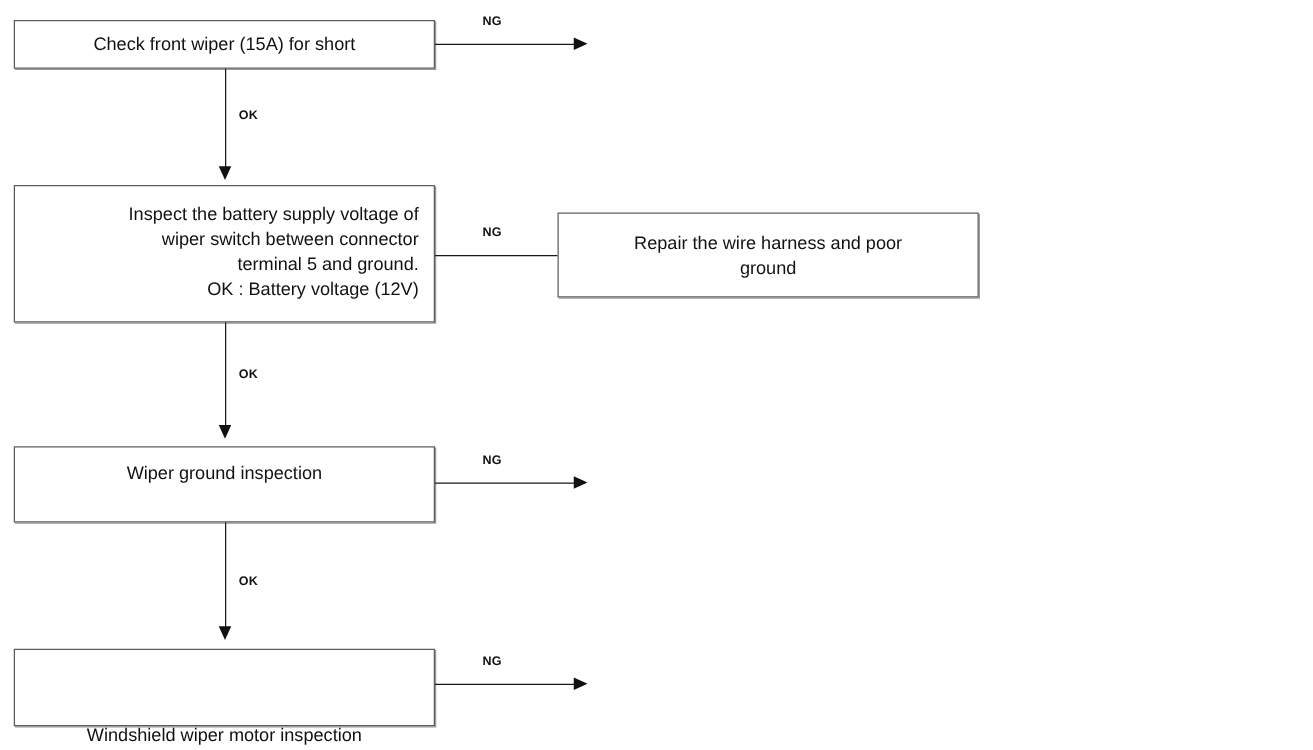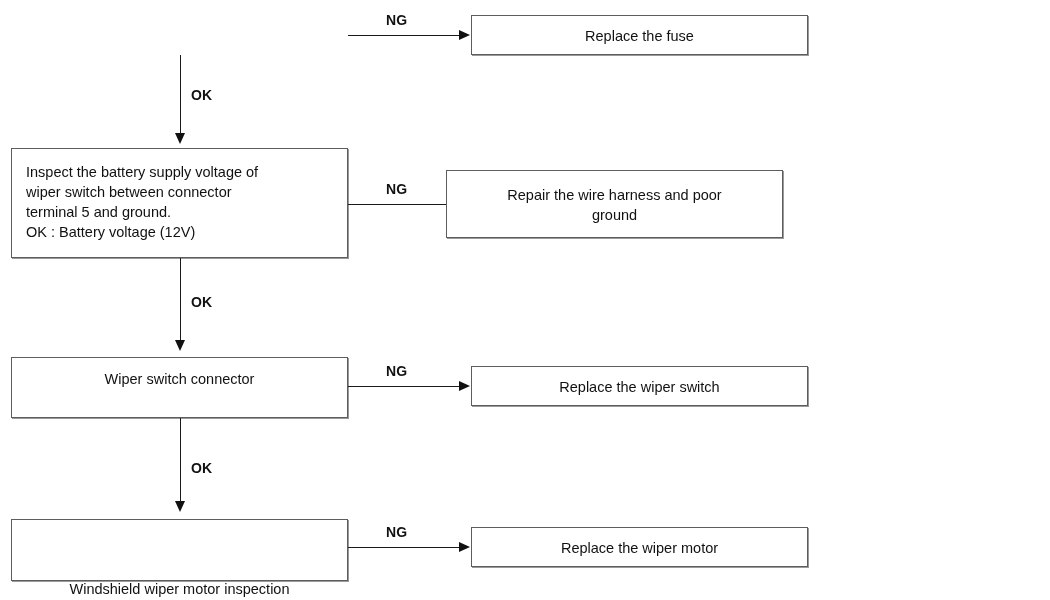--- a/index.html
+++ b/index.html
@@ -72,86 +72,80 @@
     width: 0;
     height: 0;
     border-left: 5.5px solid transparent;
     border-right: 5.5px solid transparent;
     border-top: 11px solid #111111;
   }
 
   
   .edge-label {
     position: absolute;
-    font-size: 14px;
+    font-size: 10px;
     font-weight: bold;
     color: #111111;
     letter-spacing: 0.2px;
     white-space: nowrap;
   }
 </style>
 </head>
 <body>
 
 <div id="canvas">
 
+  <div class="node center" style="left:11px; top:16px; width:337px; height:39px;">
+    <div class="node-text" style="top:9px;">Check front wiper (15A) for short</div>
+  </div>
 
   <div class="hline" style="left:348px; top:35px; width:113px;"></div>
   <div class="arrow-right" style="left:459px; top:29.5px;"></div>
   <div class="edge-label" style="left:386px; top:12px;">NG</div>
 
-  <div class="node center" style="left:471px; top:15px; width:337px; height:40px;">
-    <div class="node-text" style="top:10px;">Replace the fuse</div>
-  </div>
 
   <div class="vline" style="left:180px; top:55px; width:0; height:80px;"></div>
   <div class="arrow-down" style="left:175px; top:133px;"></div>
   <div class="edge-label" style="left:191px; top:87px;">OK</div>
 
   <div class="node left" style="left:11px; top:148px; width:337px; height:110px;">
-    <div class="node-text" style="top:13px; padding-left:14px;">Inspect the battery supply voltage of
+    <div class="node-text" style="top:13px; padding-left:14px;text-align:right;">Inspect the battery supply voltage of
 wiper switch between connector
 terminal 5 and ground.
 OK : Battery voltage (12V)</div>
   </div>
 
   <div class="hline" style="left:348px; top:204px; width:113px;"></div>
   <div class="arrow-right" style="left:459px; top:198.5px;"></div>
   <div class="edge-label" style="left:386px; top:181px;">NG</div>
 
   <div class="node center" style="left:446px; top:170px; width:337px; height:68px;">
     <div class="node-text" style="top:14px;">Repair the wire harness and poor
 ground</div>
   </div>
 
   <div class="vline" style="left:180px; top:258px; width:0; height:84px;"></div>
   <div class="arrow-down" style="left:175px; top:340px;"></div>
   <div class="edge-label" style="left:191px; top:294px;">OK</div>
 
   <div class="node center" style="left:11px; top:357px; width:337px; height:61px;">
-    <div class="node-text" style="top:11px;">Wiper switch connector</div>
+    <div class="node-text" style="top:11px;">Wiper ground inspection</div>
   </div>
 
   <div class="hline" style="left:348px; top:386px; width:113px;"></div>
   <div class="arrow-right" style="left:459px; top:380.5px;"></div>
   <div class="edge-label" style="left:386px; top:363px;">NG</div>
 
-  <div class="node center" style="left:471px; top:366px; width:337px; height:40px;">
-    <div class="node-text" style="top:10px;">Replace the wiper switch</div>
-  </div>
 
   <div class="vline" style="left:180px; top:418px; width:0; height:85px;"></div>
   <div class="arrow-down" style="left:175px; top:501px;"></div>
   <div class="edge-label" style="left:191px; top:460px;">OK</div>
 
   <div class="node center" style="left:11px; top:519px; width:337px; height:62px;">
     <div class="node-text" style="top:11px;margin-top:48px;">Windshield wiper motor inspection</div>
   </div>
 
   <div class="hline" style="left:348px; top:547px; width:113px;"></div>
   <div class="arrow-right" style="left:459px; top:541.5px;"></div>
   <div class="edge-label" style="left:386px; top:524px;">NG</div>
 
-  <div class="node center" style="left:471px; top:527px; width:337px; height:40px;">
-    <div class="node-text" style="top:10px;">Replace the wiper motor</div>
-  </div>
 
 </div>
 
 </body></html>

